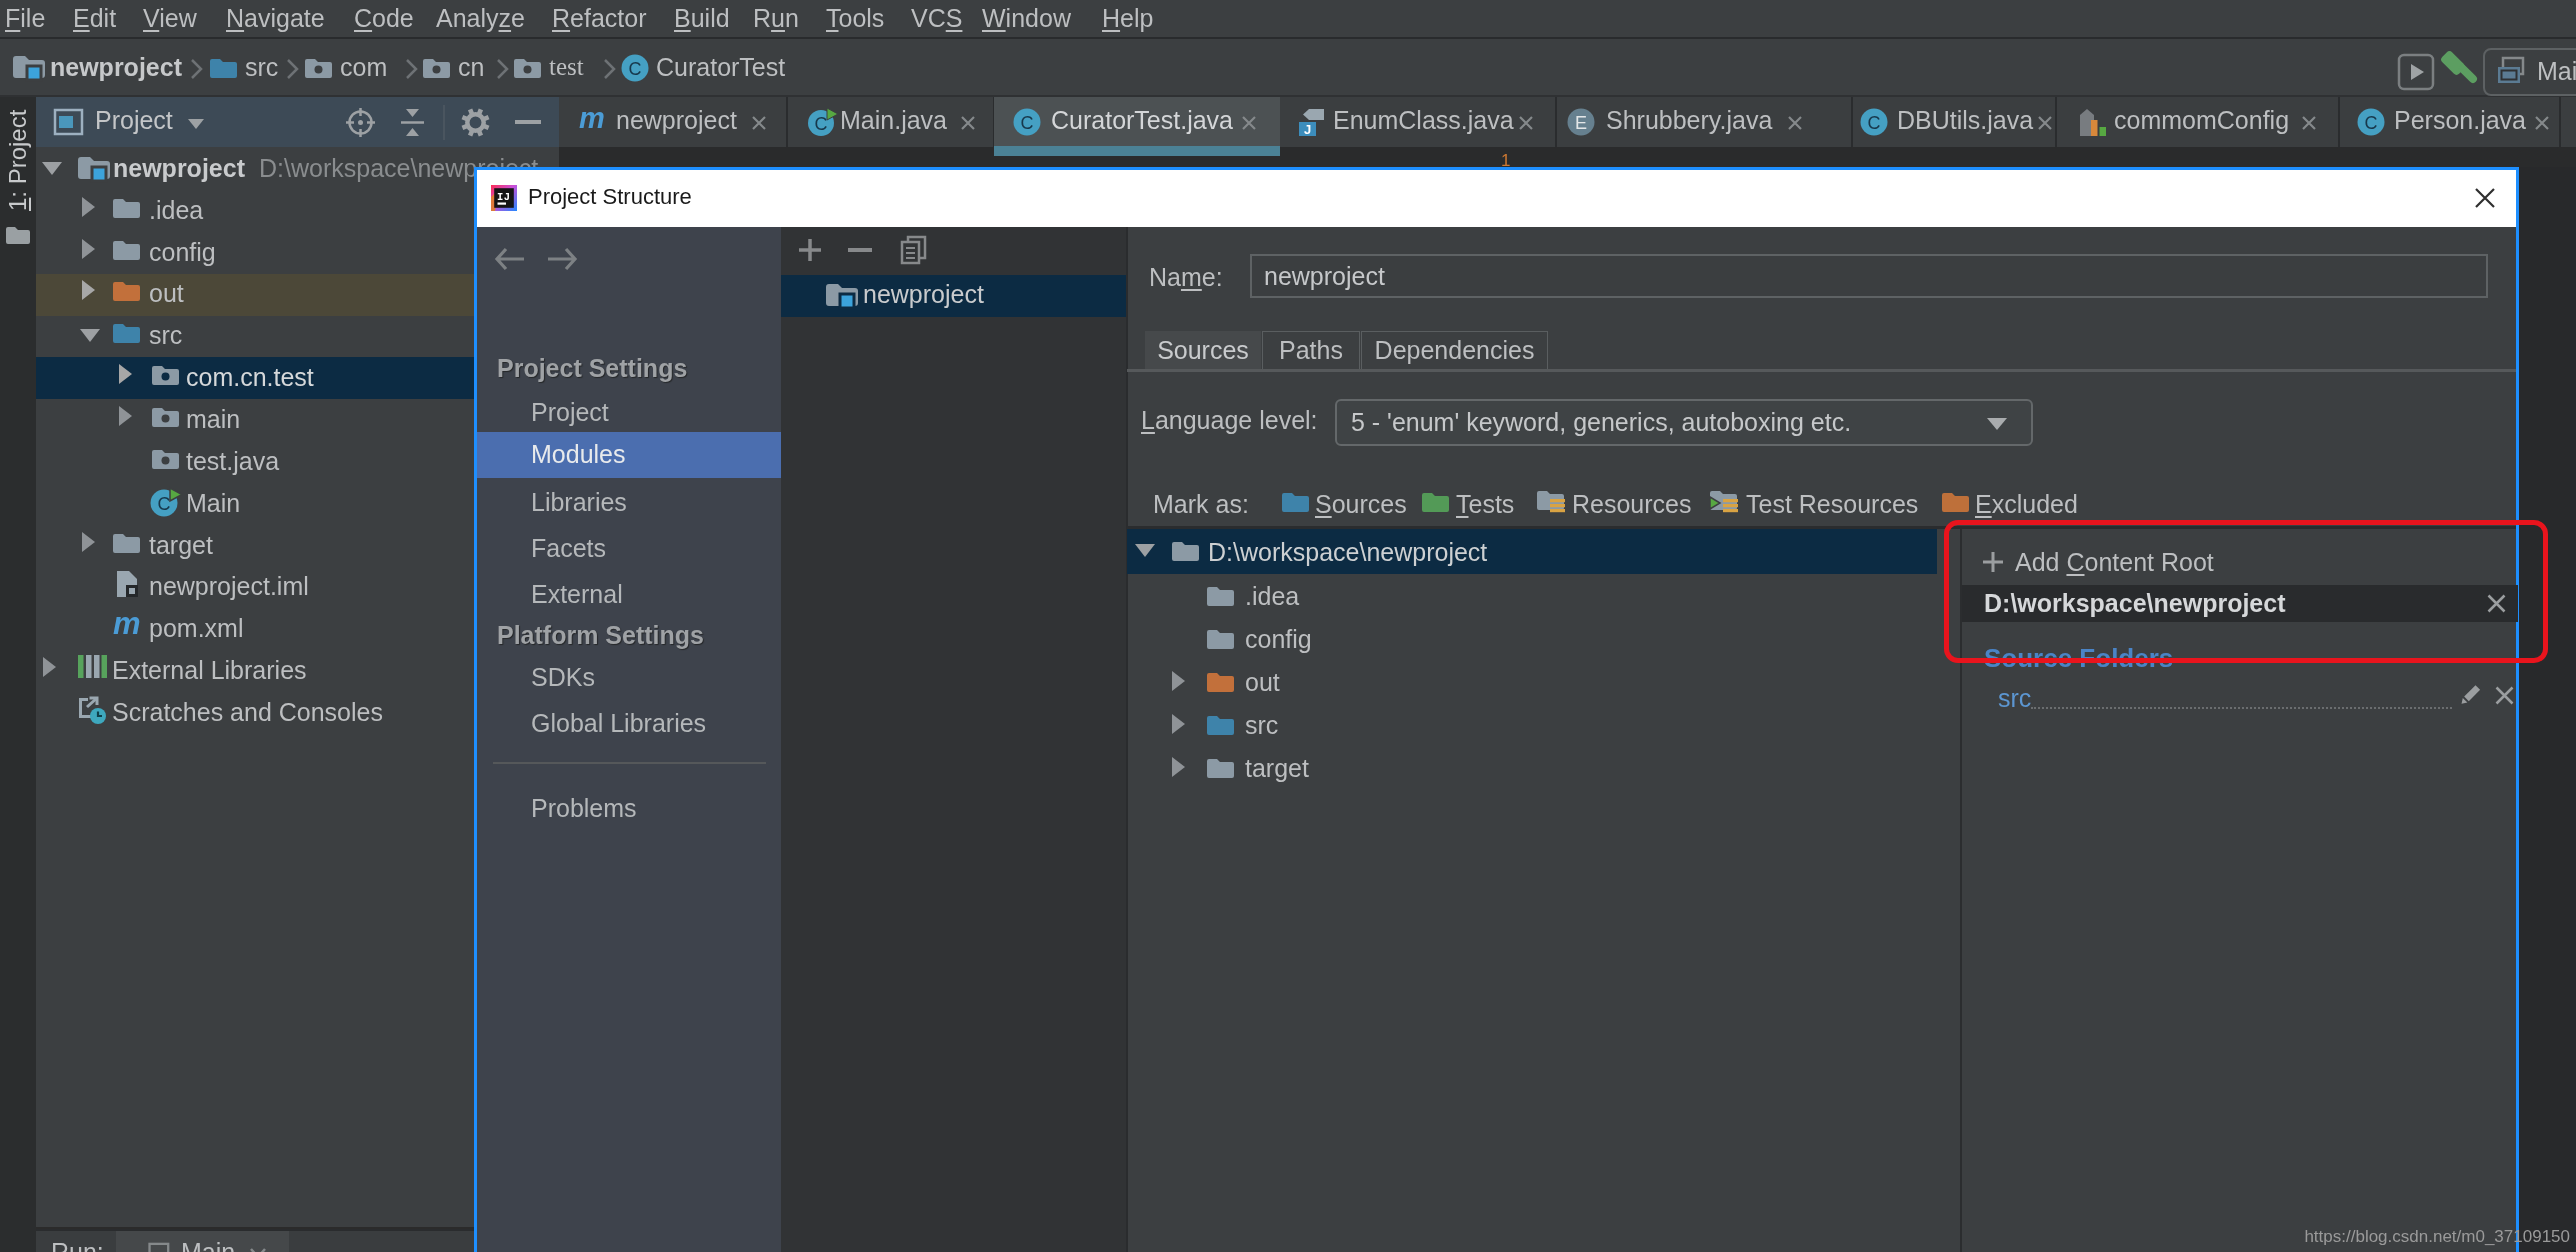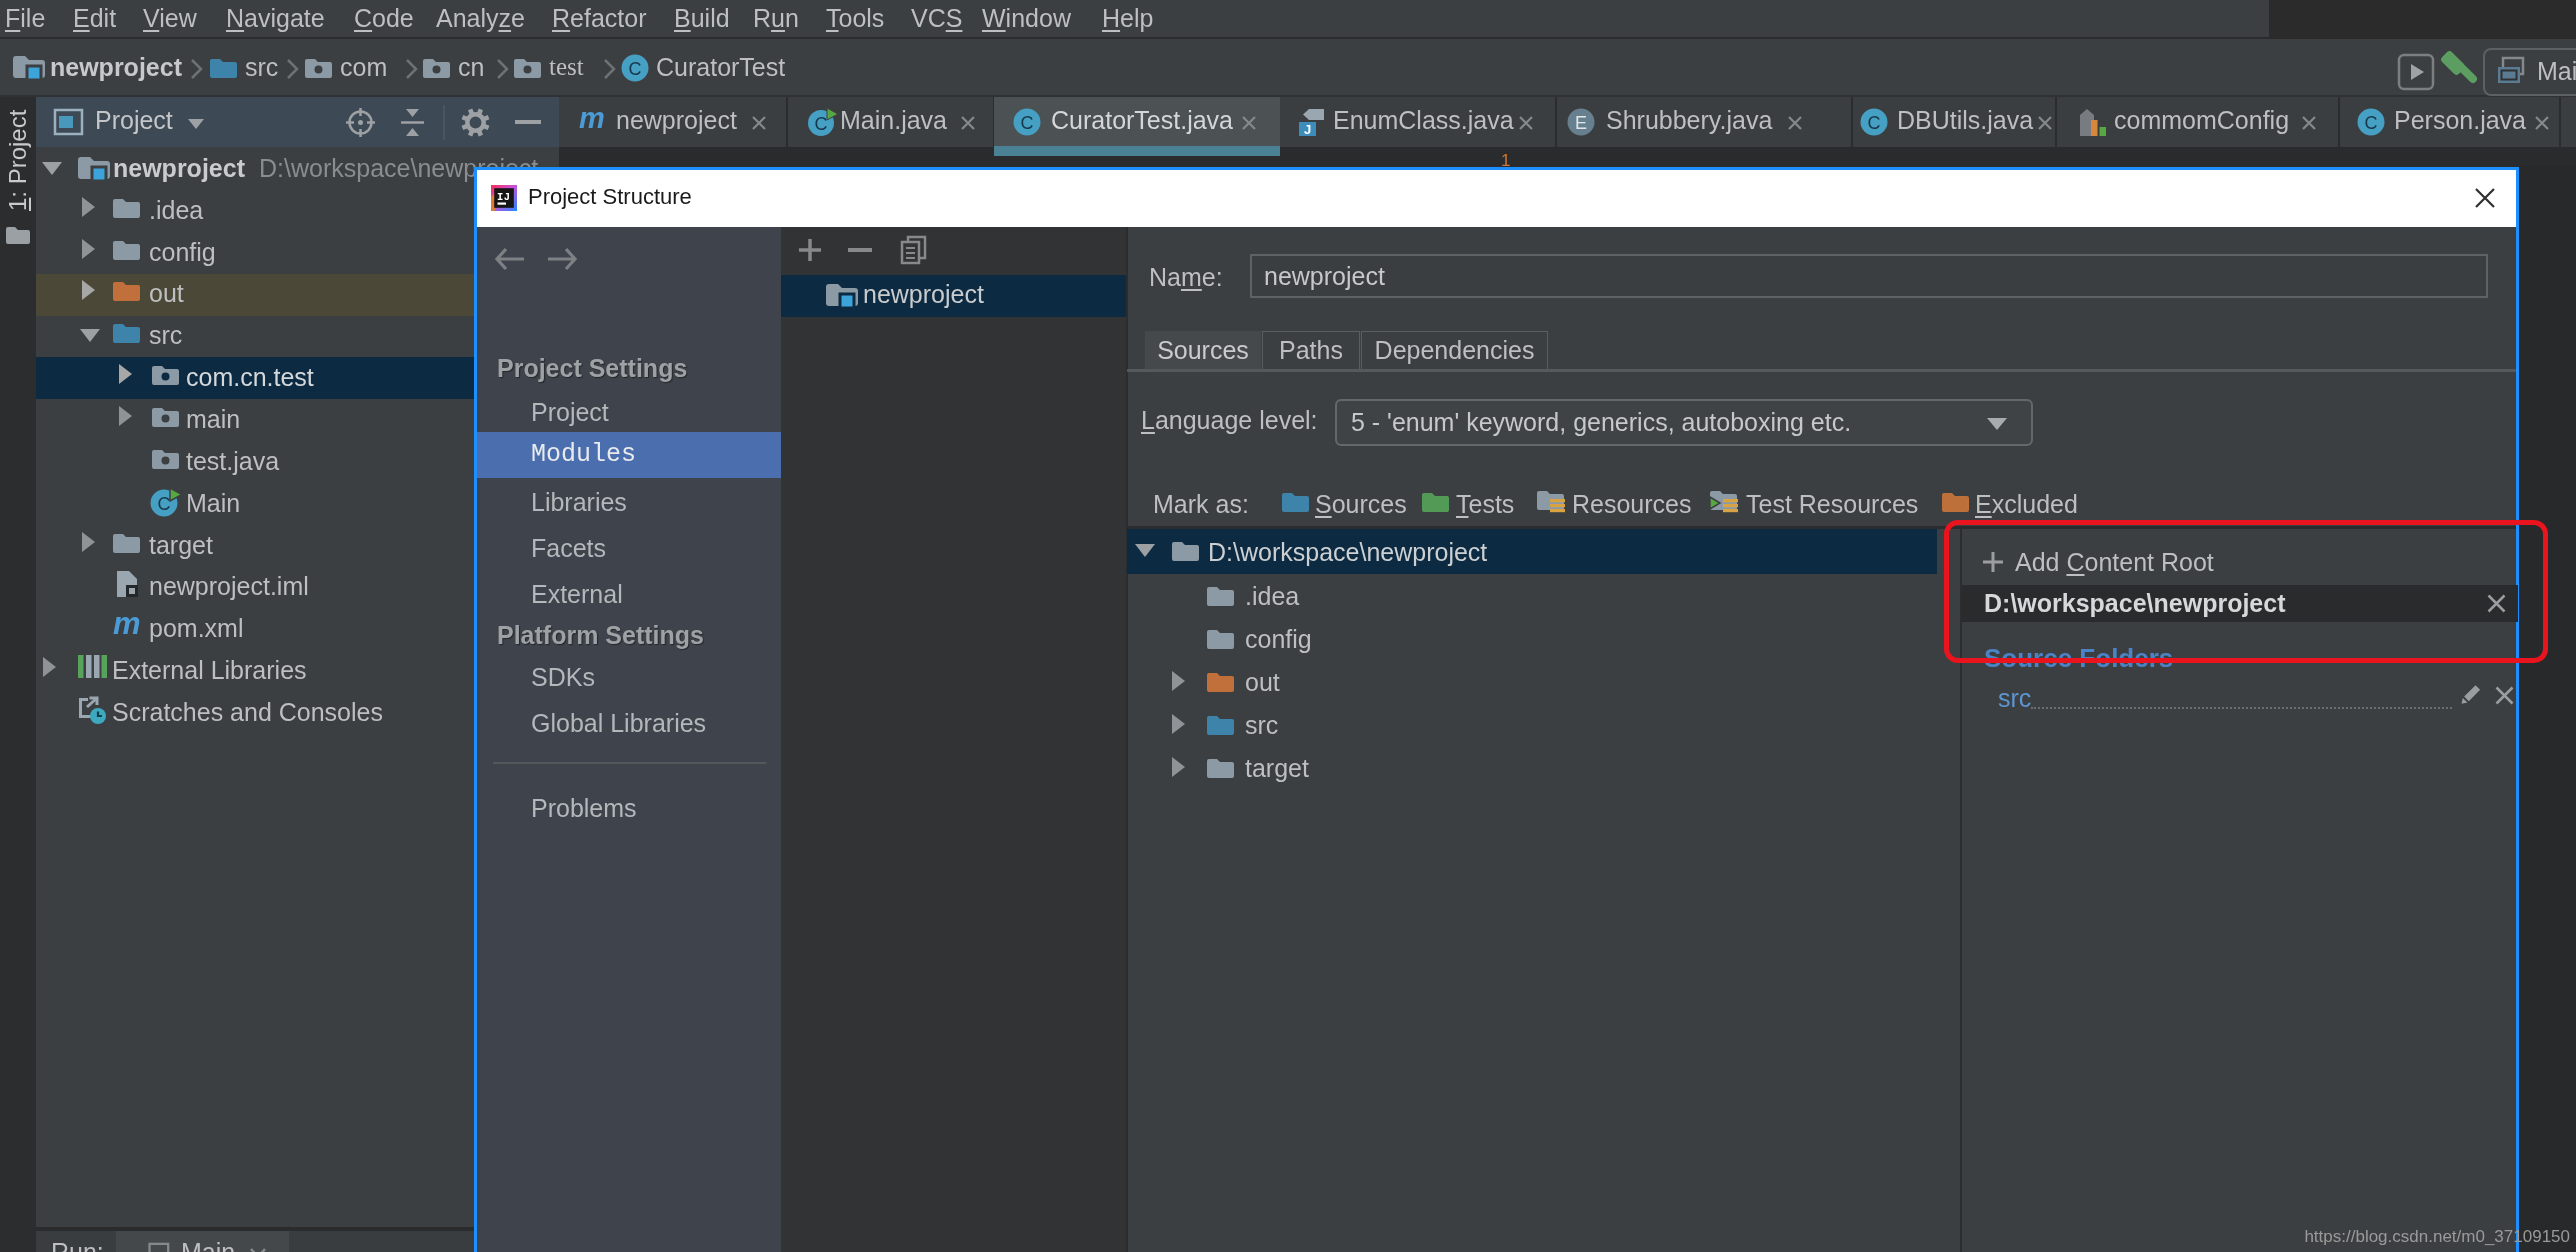--- a/index.html
+++ b/index.html
@@ -6,21 +6,21 @@
   body{width:2576px;height:1252px;position:relative;overflow:hidden;background:#2b2b2b;
        font-family:"Liberation Sans",sans-serif;-webkit-font-smoothing:antialiased;}
   .ab{position:absolute;}
   .tx{position:absolute;white-space:nowrap;font-size:25px;color:#bdbfc1;}
   .ic{position:absolute;}
   u{text-underline-offset:3px;text-decoration-thickness:1.5px;}
 </style>
 </head>
 <body>
 
-<div class="ab" id="menubar" style="left:0;top:0;width:2269px;height:37px;background:#3c3f41;border-bottom:2px solid #292b2d;">
+<div class="ab" id="menubar" style="left:0;top:0;width:2576px;height:37px;background:#3c3f41;border-bottom:2px solid #292b2d;">
   <div class="tx" style="left:5px;top:4px;"><u>F</u>ile</div>
   <div class="tx" style="left:73px;top:4px;"><u>E</u>dit</div>
   <div class="tx" style="left:143px;top:4px;"><u>V</u>iew</div>
   <div class="tx" style="left:226px;top:4px;"><u>N</u>avigate</div>
   <div class="tx" style="left:354px;top:4px;"><u>C</u>ode</div>
   <div class="tx" style="left:436px;top:4px;">Analy<u>z</u>e</div>
   <div class="tx" style="left:552px;top:4px;"><u>R</u>efactor</div>
   <div class="tx" style="left:674px;top:4px;"><u>B</u>uild</div>
   <div class="tx" style="left:753px;top:4px;">R<u>u</u>n</div>
   <div class="tx" style="left:826px;top:4px;"><u>T</u>ools</div>
@@ -356,21 +356,21 @@
   <div class="ab" style="left:0;top:57px;width:304px;height:1031px;background:#3E434C;">
     <svg class="ic" style="left:15px;top:18px;" width="36" height="28" viewBox="0 0 36 28">
         <path d="M14 4 L5 14 L14 24 M5 14 H32" stroke="#7d8184" stroke-width="3.2" fill="none"></path>
       </svg>
     <svg class="ic" style="left:67px;top:18px;" width="36" height="28" viewBox="0 0 36 28">
         <path d="M22 4 L31 14 L22 24 M31 14 H4" stroke="#7d8184" stroke-width="3.2" fill="none"></path>
       </svg>
     <div class="tx" style="left:20px;top:127px;font-weight:bold;color:#9fa2a5;text-shadow:1px 1px 1px #26282a;">Project Settings</div>
     <div class="tx" style="left:54px;top:171px;color:#b5b8ba;">Project</div>
     <div class="ab" style="left:0;top:205px;width:304px;height:46px;background:#4B6EAF;"></div>
-    <div class="tx" style="left:54px;top:213px;color:#E8EAEC;font-family:Liberation Mono, monospace;">Modules</div>
+    <div class="tx" style="left:54px;top:213px;color:#E8EAEC;">Modules</div>
     <div class="tx" style="left:54px;top:261px;color:#b5b8ba;">Libraries</div>
     <div class="tx" style="left:54px;top:307px;color:#b5b8ba;text-align:right;">Facets</div>
     <div class="tx" style="left:54px;top:353px;color:#b5b8ba;">External</div>
     <div class="tx" style="left:20px;top:394px;font-weight:bold;color:#9fa2a5;text-shadow:1px 1px 1px #26282a;">Platform Settings</div>
     <div class="tx" style="left:54px;top:436px;color:#b5b8ba;">SDKs</div>
     <div class="tx" style="left:54px;top:482px;color:#b5b8ba;">Global Libraries</div>
     <div class="ab" style="left:16px;top:535px;width:273px;height:2px;background:#55585a;"></div>
     <div class="tx" style="left:54px;top:567px;color:#b5b8ba;">Problems</div>
   </div>
 

